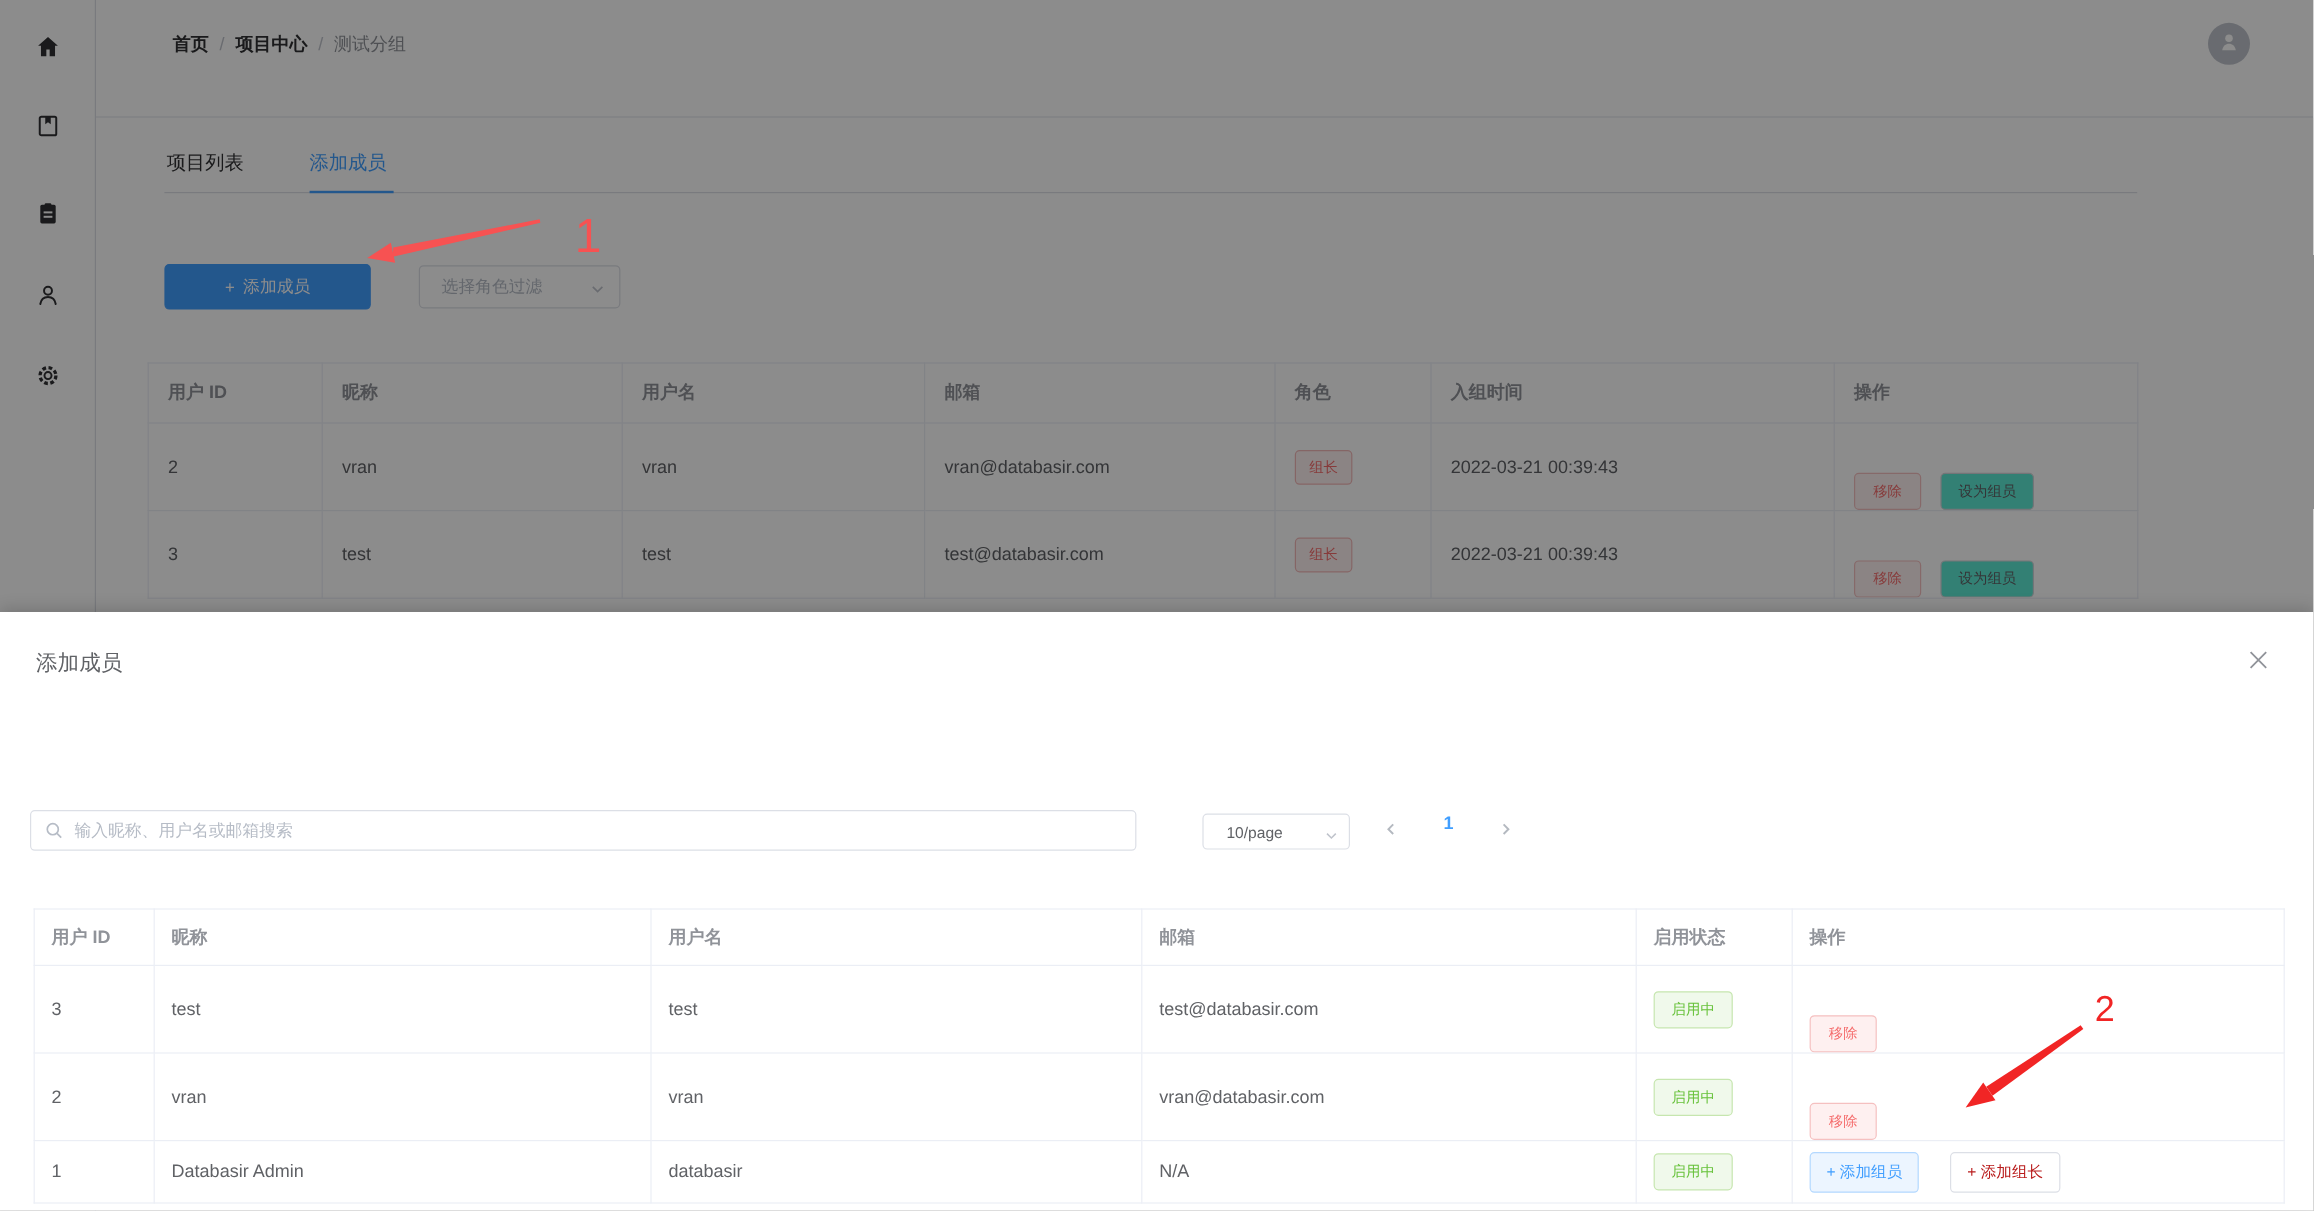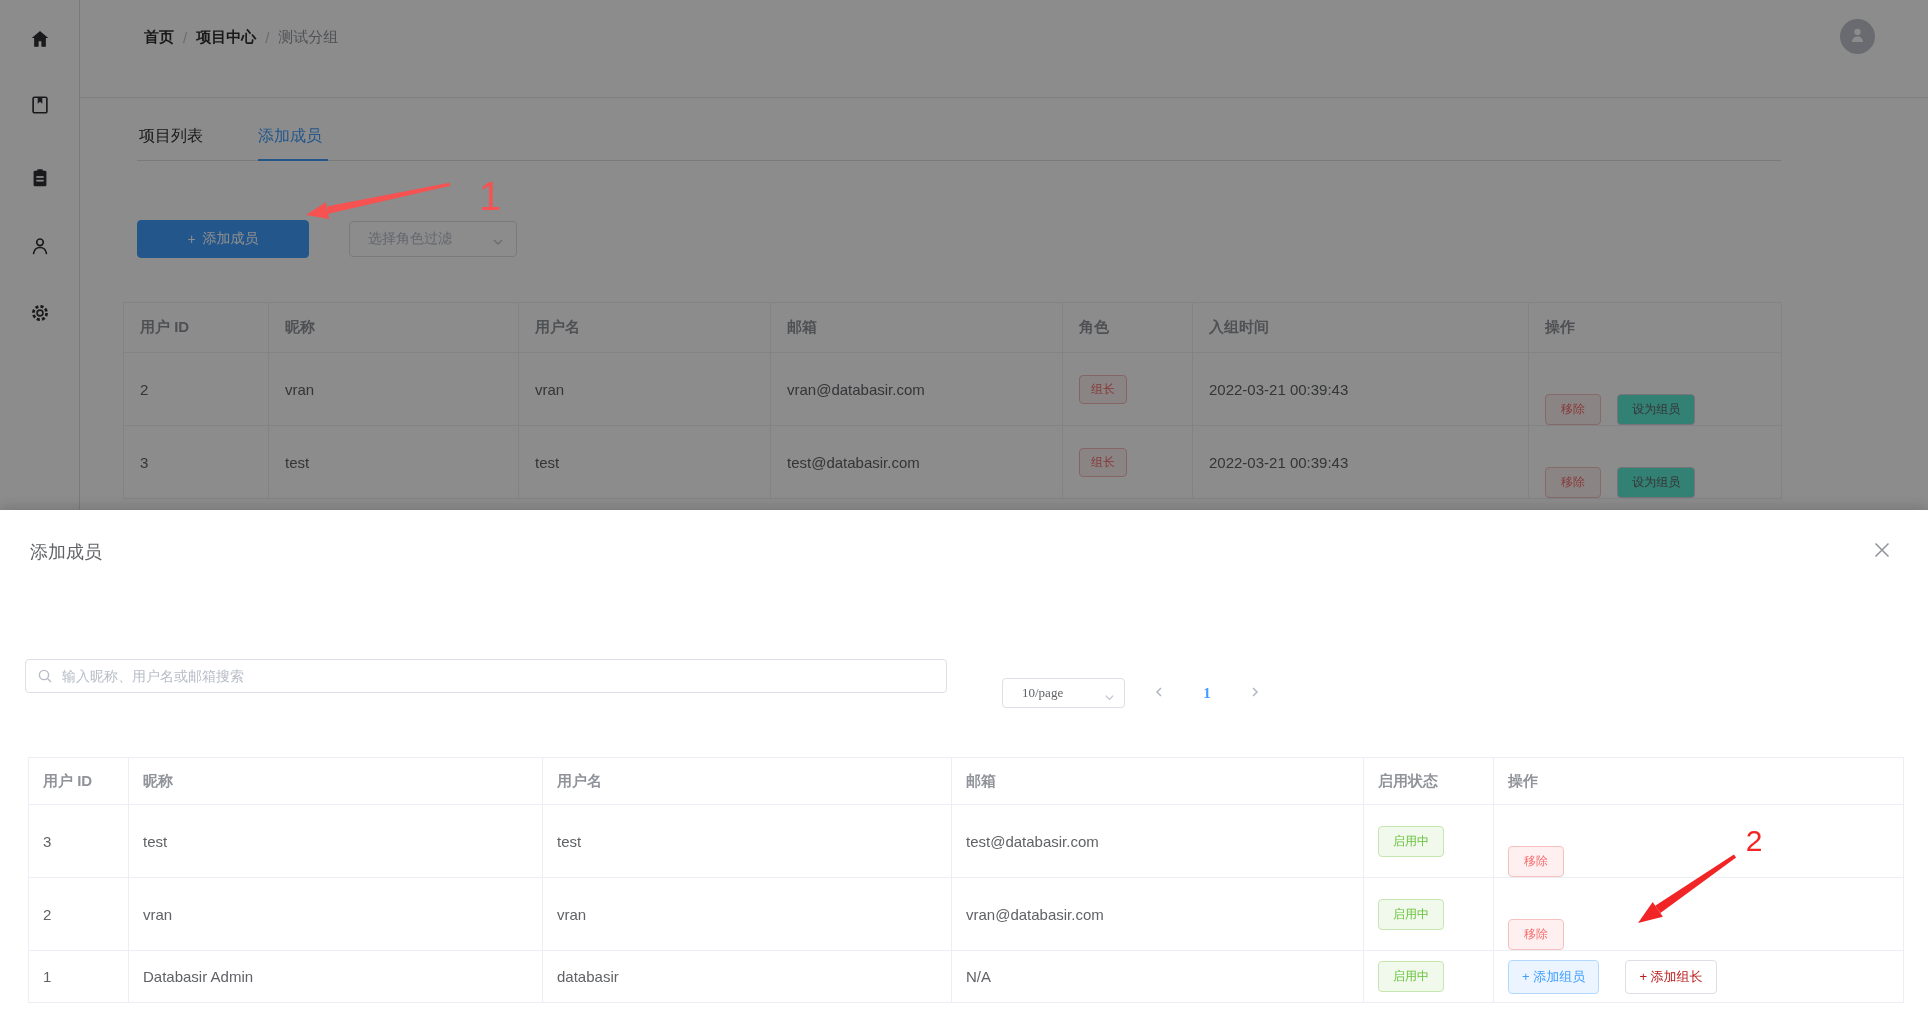--- a/index.html
+++ b/index.html
@@ -48,21 +48,21 @@
 
   
   .overlay { position:absolute; inset:0; background:rgba(0,0,0,0.45); z-index:10; }
   .modal { position:absolute; left:0; top:510px; width:1928px; height:499px; background:#fff; z-index:20; box-shadow:0 -3px 12px rgba(0,0,0,0.15); }
   .modal-title { position:absolute; left:30px; top:30px; font-size:18px; color:#606266; }
   .modal-close { position:absolute; left:1868px; top:28px; width:28px; height:28px; display:flex; align-items:center; justify-content:center; cursor:pointer; }
 
   .msearch { position:absolute; left:25px; top:165px; width:922px; height:34px; }
   .msearch .search-ic { top:9px; }
 
-  .pager { position:absolute; left:1002px; top:168px; height:30px; display:flex; align-items:center;font-family:Liberation Serif, serif; }
+  .pager { position:absolute; left:1002px; top:168px; height:30px; display:flex; align-items:flex-start; }
   .page-size { position:relative; width:123px; height:30px; border:1px solid #dcdfe6; border-radius:4px; display:flex; align-items:center; cursor:pointer; background:#fff; }
   .page-size .sel-text { margin-left:19px; font-size:13px; color:#606266; }
   .page-size .sel-arrow { position:absolute; right:9px; top:10px; }
   .pg-btn { width:28px; height:30px; display:flex; align-items:center; justify-content:center; cursor:pointer; }
   .pg-prev { margin-left:20px; } .pg-next { margin-left:20px; }
   .pg-num { width:28px; text-align:center; color:#409eff; font-weight:700; font-size:15px; margin-left:20px; cursor:pointer; }
 
   .mtable { position:absolute; left:28px; top:247px; width:1875px; }
   .mtable th { height:47px; padding:0 0 0 14px; }
   .mtable td { height:52px; padding:0 0 0 14px; }
@@ -216,21 +216,21 @@
   <div class="modal">
     <div class="modal-title">添加成员</div>
     <div class="modal-close">
       <span>
         <svg width="18" height="18" viewBox="0 0 18 18" fill="none" stroke="#909399" stroke-width="1.5">
             <path d="M2.5 2.5l13 13M15.5 2.5l-13 13"></path>
           </svg>
       </span>
     </div>
 
-    <div class="msearch search-wrap" style="left:25px; top:149px; width:922px; height:34px;">
+    <div class="msearch search-wrap" style="left:25px; top:165px; width:922px; height:34px;">
       <span class="search-ic">
         <svg width="16" height="16" viewBox="0 0 16 16" fill="none" stroke="#b6bcc6" stroke-width="1.4">
             <circle cx="7" cy="7" r="4.6"></circle>
             <path d="M10.5 10.5 14 14"></path>
           </svg>
       </span>
       <input placeholder="输入昵称、用户名或邮箱搜索" style="">
     </div>
 
     <div class="pager">

